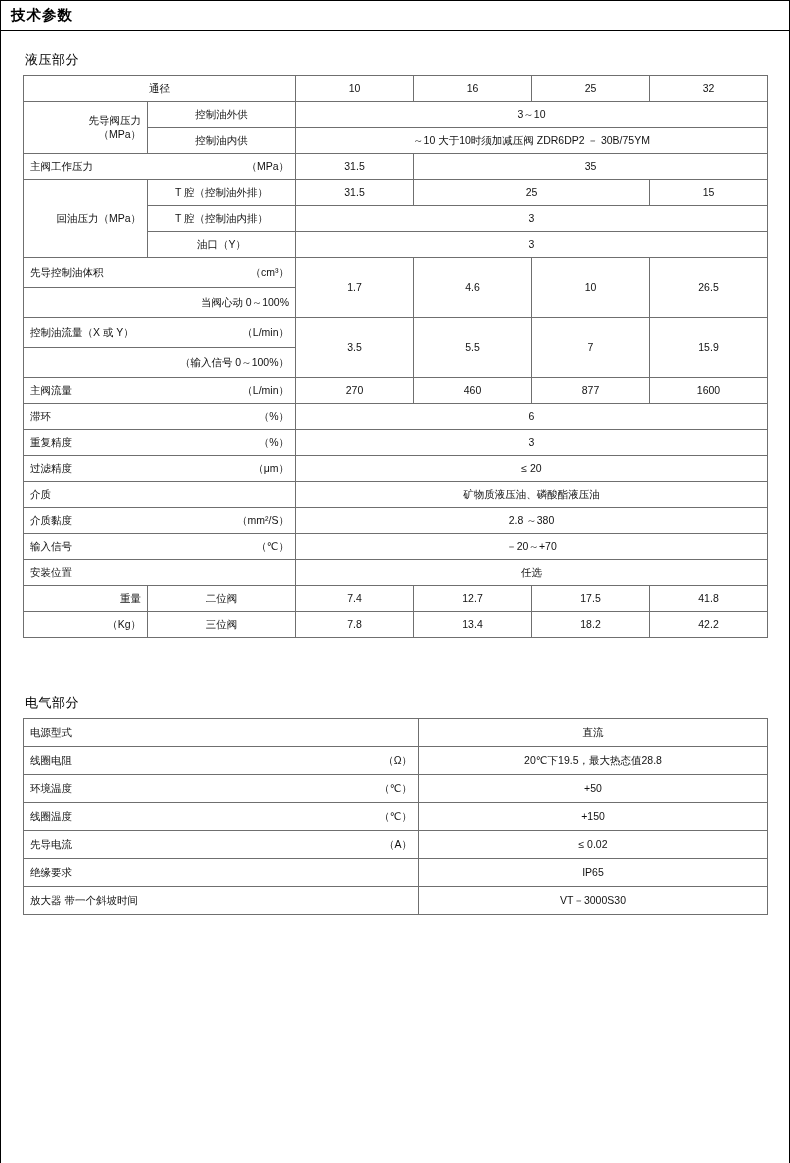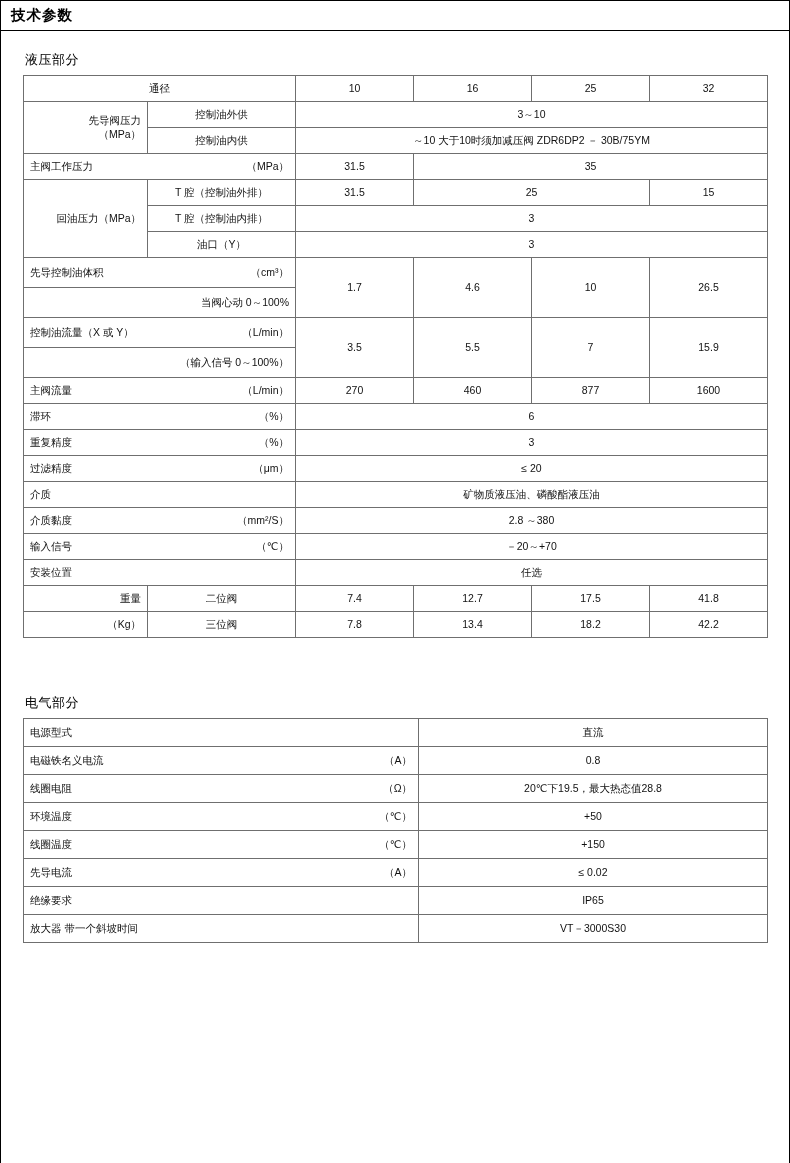--- a/index.html
+++ b/index.html
@@ -303,29 +303,20 @@
             <span class="lbl-wrap">
               <span>电源型式</span>
               <span class="unit"></span>
             </span>
           </td>
           <td class="ctr">直流</td>
         </tr>
         <tr>
           <td class="lbl" style="height:28px">
             <span class="lbl-wrap">
-              <span>电磁铁名义电流</span>
-              <span class="unit">（A）</span>
-            </span>
-          </td>
-          <td class="ctr">0.8</td>
-        </tr>
-        <tr>
-          <td class="lbl" style="height:28px">
-            <span class="lbl-wrap">
               <span>线圈电阻</span>
               <span class="unit">（Ω）</span>
             </span>
           </td>
           <td class="ctr">20℃下19.5，最大热态值28.8</td>
         </tr>
         <tr>
           <td class="lbl" style="height:28px">
             <span class="lbl-wrap">
               <span>环境温度</span>

